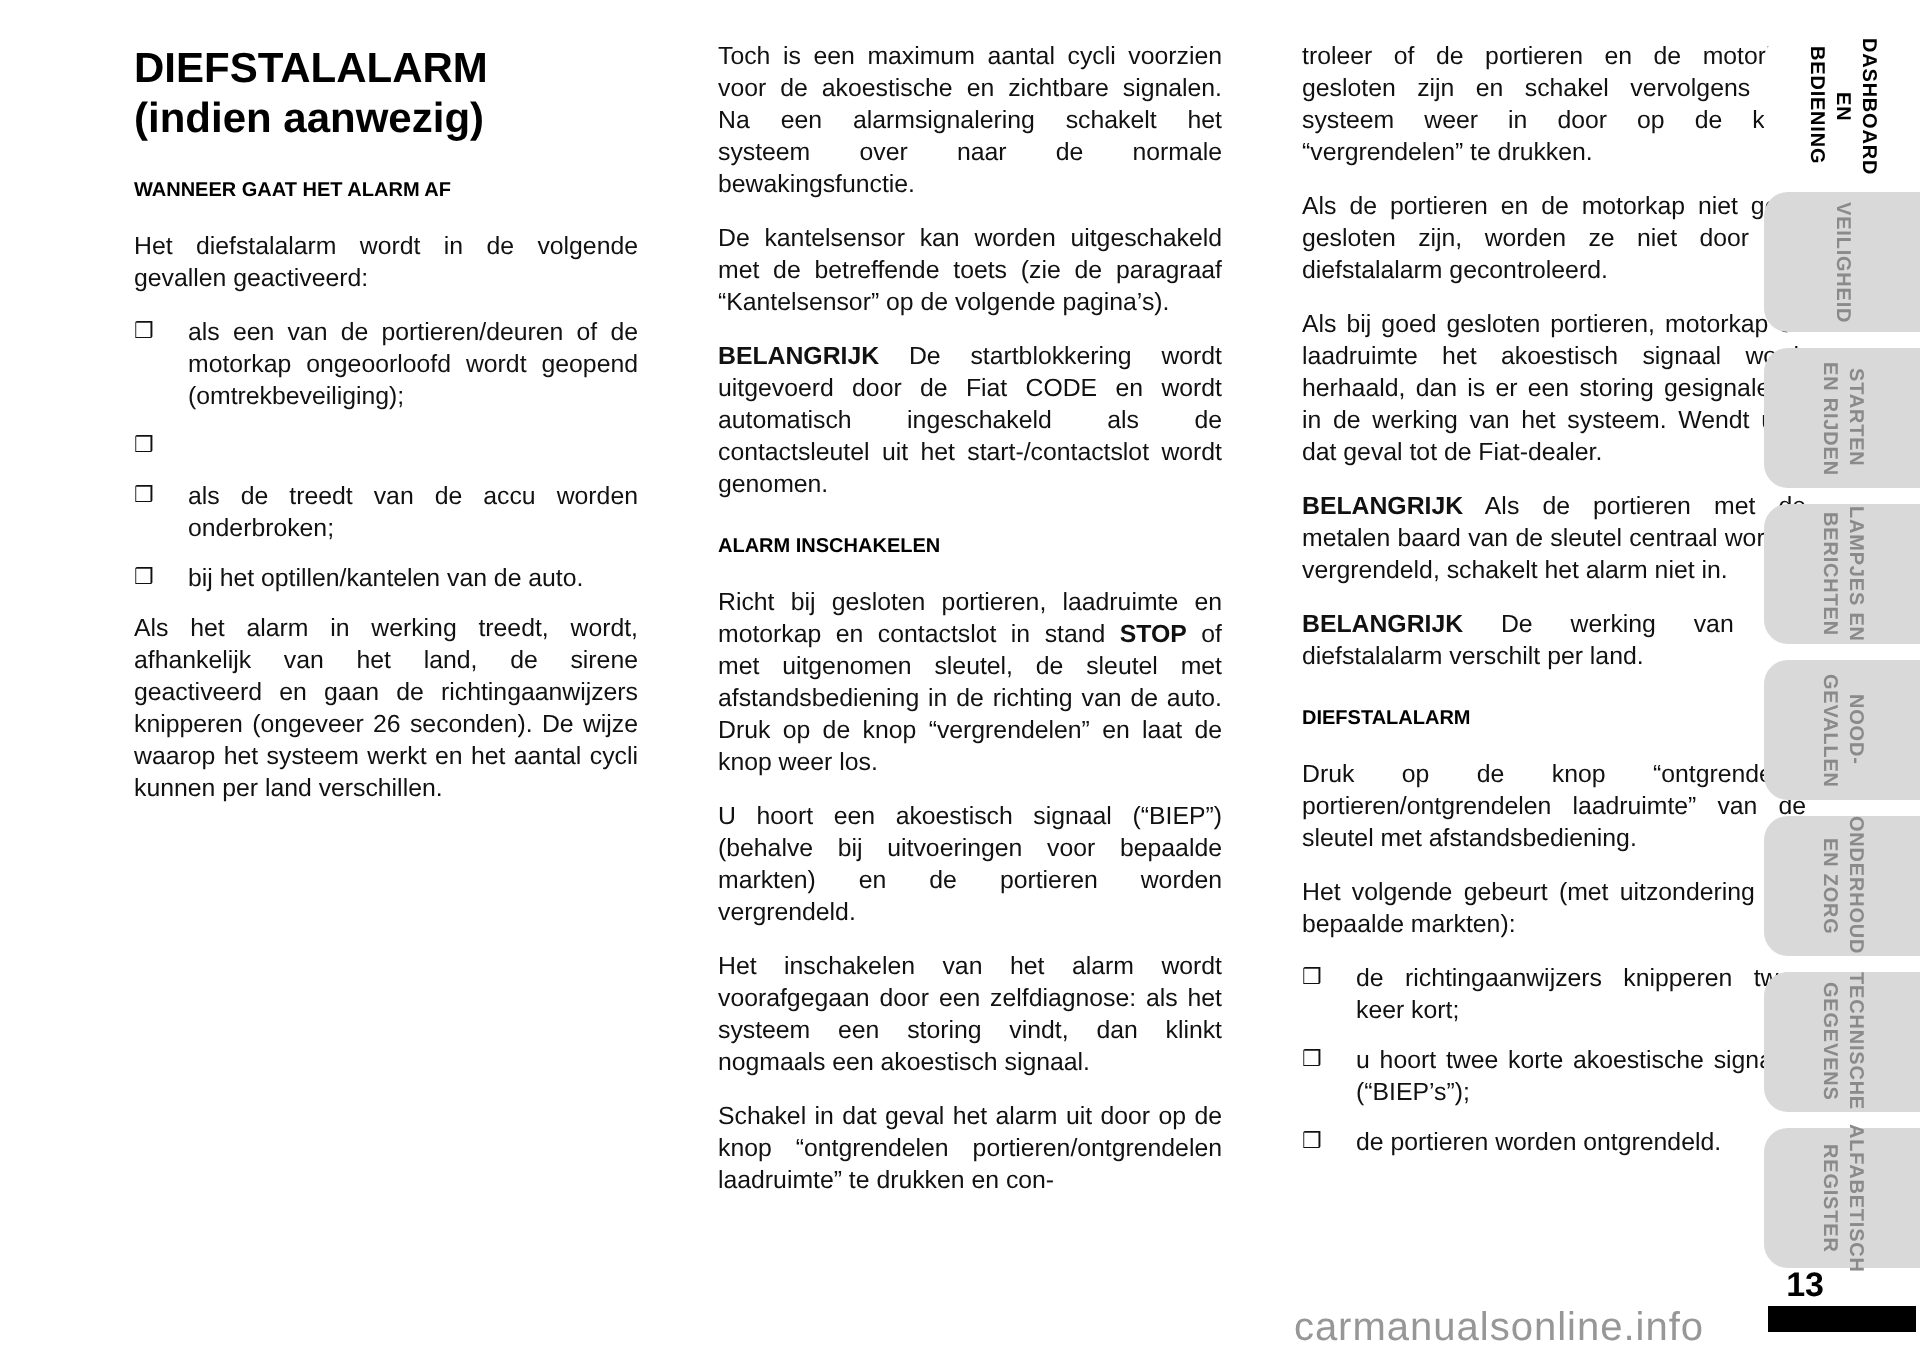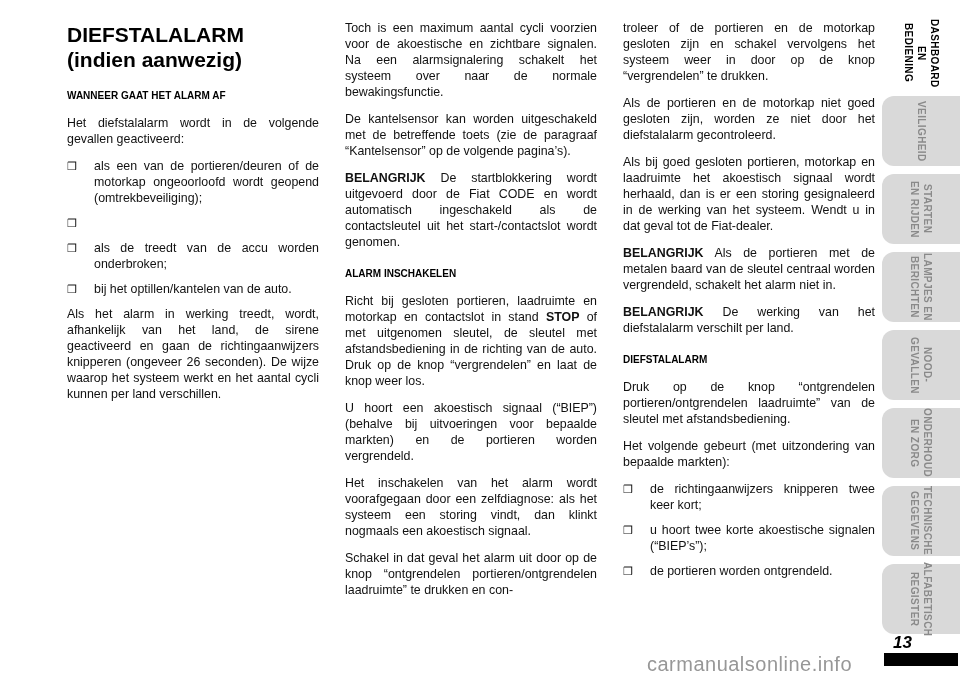--- a/index.html
+++ b/index.html
@@ -9,21 +9,21 @@
     font-family:"Liberation Sans", sans-serif;
     color:#111;
     position:relative;
     overflow:hidden;
   }
   .page { position:absolute; inset:0; background:#fff; }
 
   
   .content {
     position:absolute; left:67px; top:20px;
-    display:flex; gap:26px; align-items:flex-start;
+    display:flex; gap:40px; align-items:flex-start;
   }
   .col {
     width:252px;
     font-size:12.4px; line-height:16px;
     text-align:justify;
   }
   .col p { margin-bottom:11px; }
   h1 {
     font-size:21px; line-height:25px; font-weight:bold;
     text-align:left; margin:2px 0 16px 0; color:#000;
@@ -56,21 +56,21 @@
     writing-mode:vertical-rl; text-orientation:mixed;
     font-size:10px; font-weight:bold; letter-spacing:0.4px;
     color:#8a8a8a; line-height:13px; text-align:center;
   }
   .tab.active .vtext { color:#000; }
   .vtext span { display:block; }
 
   
   .pagenum {
     position:absolute; right:48px; bottom:25px;
-    font-size:17px; font-weight:bold; color:#000;font-style:italic;
+    font-size:17px; font-weight:bold; color:#000;
   }
   .footbar {
     position:absolute; right:2px; bottom:12px;
     width:74px; height:13px; background:#000;
   }
   .watermark {
     position:absolute; right:108px; bottom:2px;
     font-size:20px; color:#979797; letter-spacing:0.5px;
     font-family:"Liberation Sans", sans-serif;
   }

